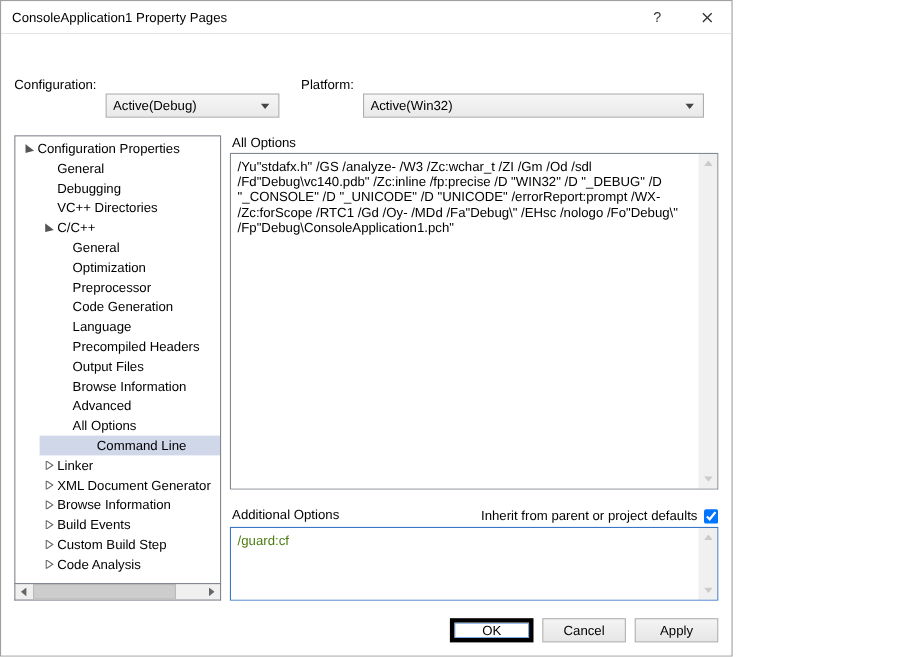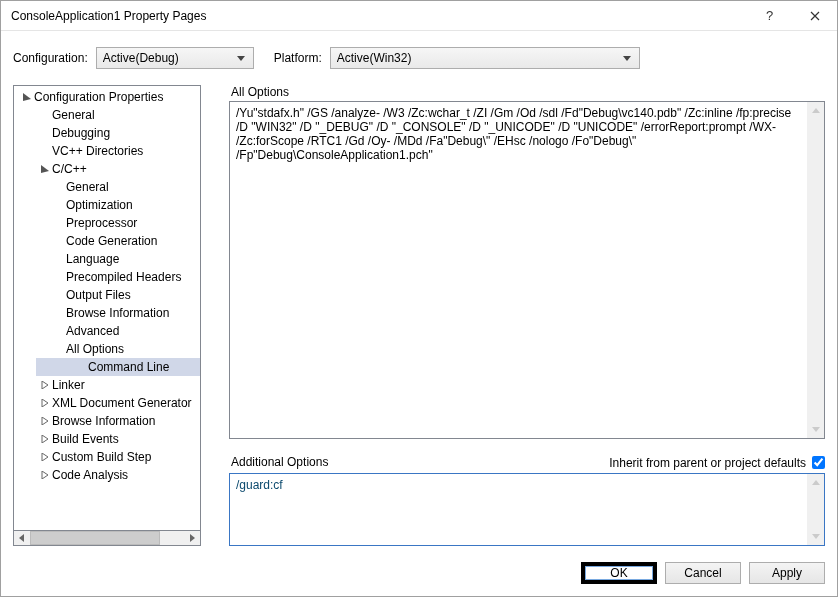--- a/index.html
+++ b/index.html
@@ -4,21 +4,21 @@
 <style>
   * { box-sizing: border-box; }
   html, body {
     margin: 0; padding: 0;
     font-family: "Segoe UI", Tahoma, sans-serif;
     font-size: 12px;
     background: #fff;
     color: #000;
   }
   .window {
-    width: 838px; height: 597px;
+    width: 666px; height: 597px;
     border: 1px solid #a0a0a0;
     display: flex; flex-direction: column;
     background: #fff;
   }
   .titlebar {
     height: 30px;
     display: flex; align-items: center;
     padding: 0 0 0 10px;
     border-bottom: 1px solid #e5e5e5;
   }
@@ -37,20 +37,21 @@
     gap: 8px;
   }
   .config-row label { white-space: nowrap; }
   .combo {
     height: 22px;
     border: 1px solid #adadad;
     background: linear-gradient(#f6f6f6,#e9e9e9);
     display: flex; align-items: center;
     padding: 0 4px 0 6px;
     position: relative;
+    margin-top: 38px;
   }
   .combo-text { flex: 1; overflow: hidden; text-overflow: ellipsis; white-space: nowrap; }
   .combo-arrow {
     width: 16px; display: flex; align-items: center; justify-content: center;
   }
   .combo-arrow svg { width: 8px; height: 5px; }
   #combo-config { width: 158px; }
   #combo-platform { width: 310px; }
   .btn {
     height: 22px;
@@ -58,21 +59,21 @@
     background: linear-gradient(#f4f4f4,#e6e6e6);
     padding: 0 10px;
     display: flex; align-items: center; justify-content: center;
     white-space: nowrap;
   }
   #btn-config-manager { width: 156px; margin-left: auto; }
 
   .body-area {
     flex: 1; display: flex;
     padding: 0 12px 4px 12px;
-    gap: 28px;
+    gap: 8px;
     min-height: 0;
   }
   .tree-panel {
     width: 188px;
     display: flex; flex-direction: column;
   }
   .tree {
     flex: 1;
     border: 1px solid #828790;
     overflow: hidden;
@@ -132,21 +133,21 @@
     padding: 4px 6px;
     font-family: "Segoe UI", Tahoma, sans-serif;
     font-size: 12px;
     border: none; outline: none; resize: none;
     background: #fff;
     white-space: pre-wrap; word-break: break-word;
     overflow: hidden;
   }
   #all-options-box { height: 340px; }
   #additional-options-box { height: 74px; border-color:#3a76c4; }
-  #additional-options-box .textbox { color:#0c4a6e; }
+  #additional-options-box .textbox { color:#4d7c0f; }
   .vscroll {
     width: 17px; background: #f0f0f0;
     display: flex; flex-direction: column; align-items: center;
   }
   .vscroll .sb-btn {
     height: 17px; width: 100%;
     display: flex; align-items: center; justify-content: center;
     opacity: 0.35;
   }
   .inherit-row {

